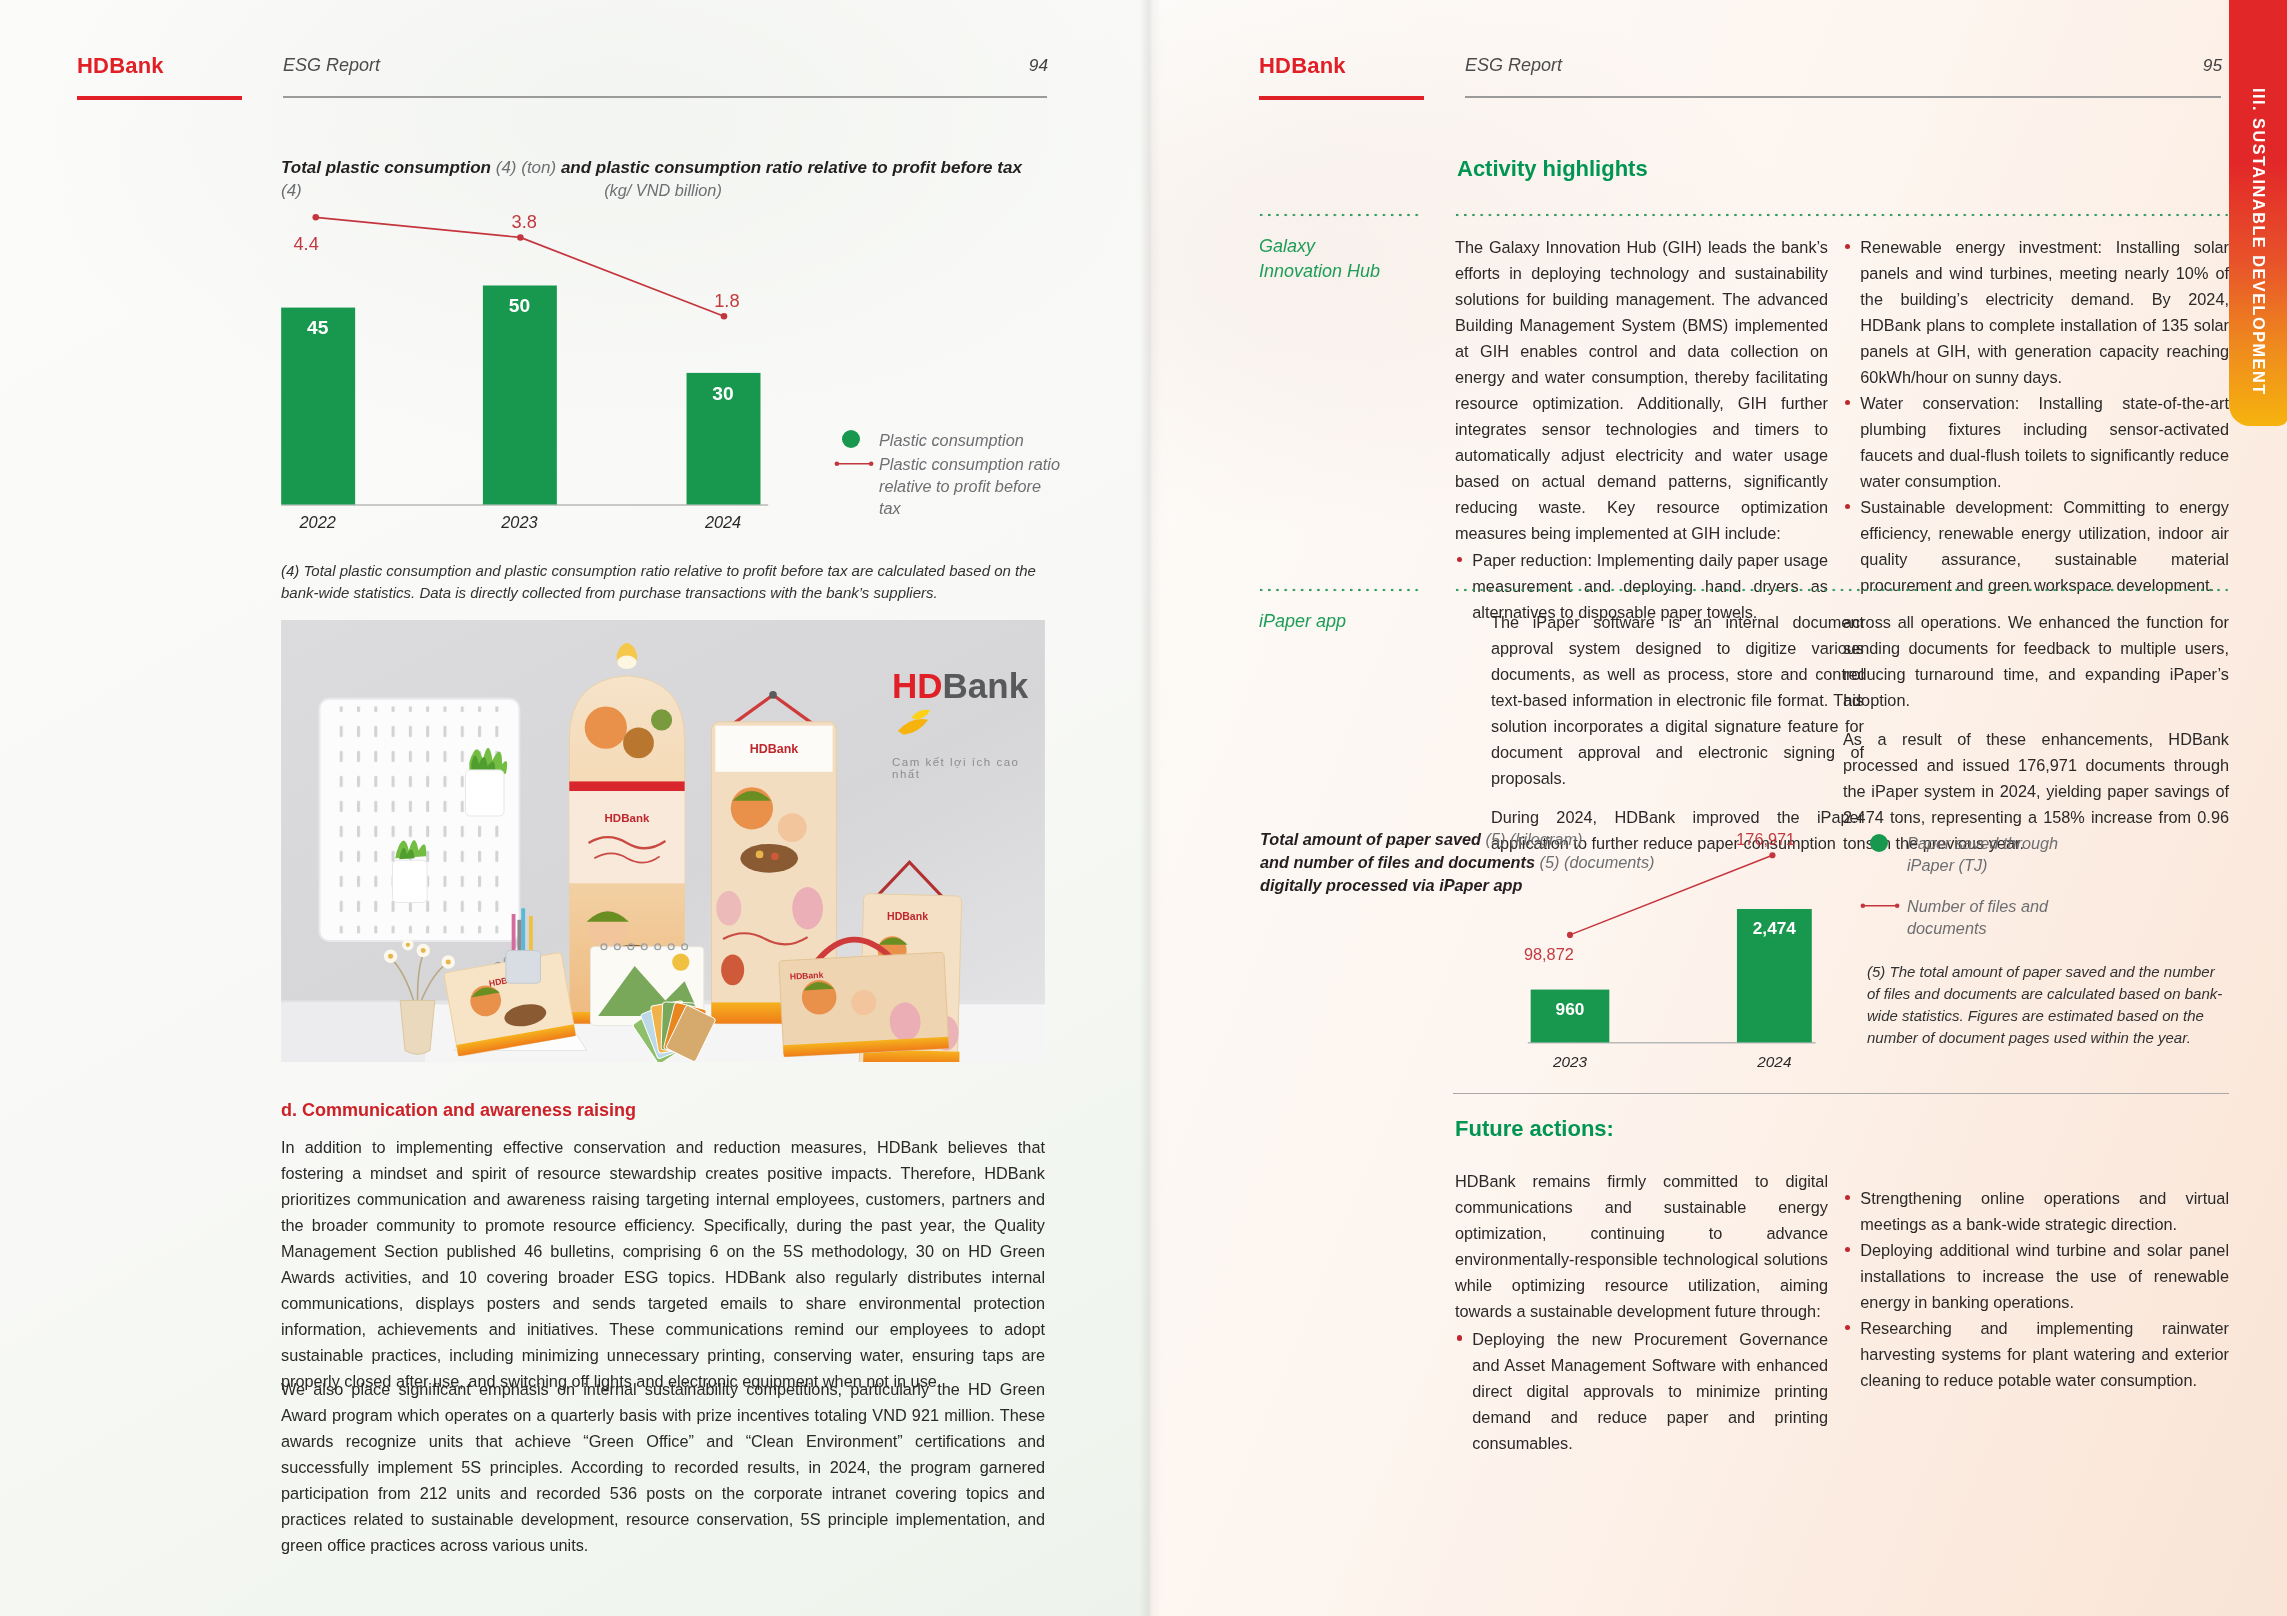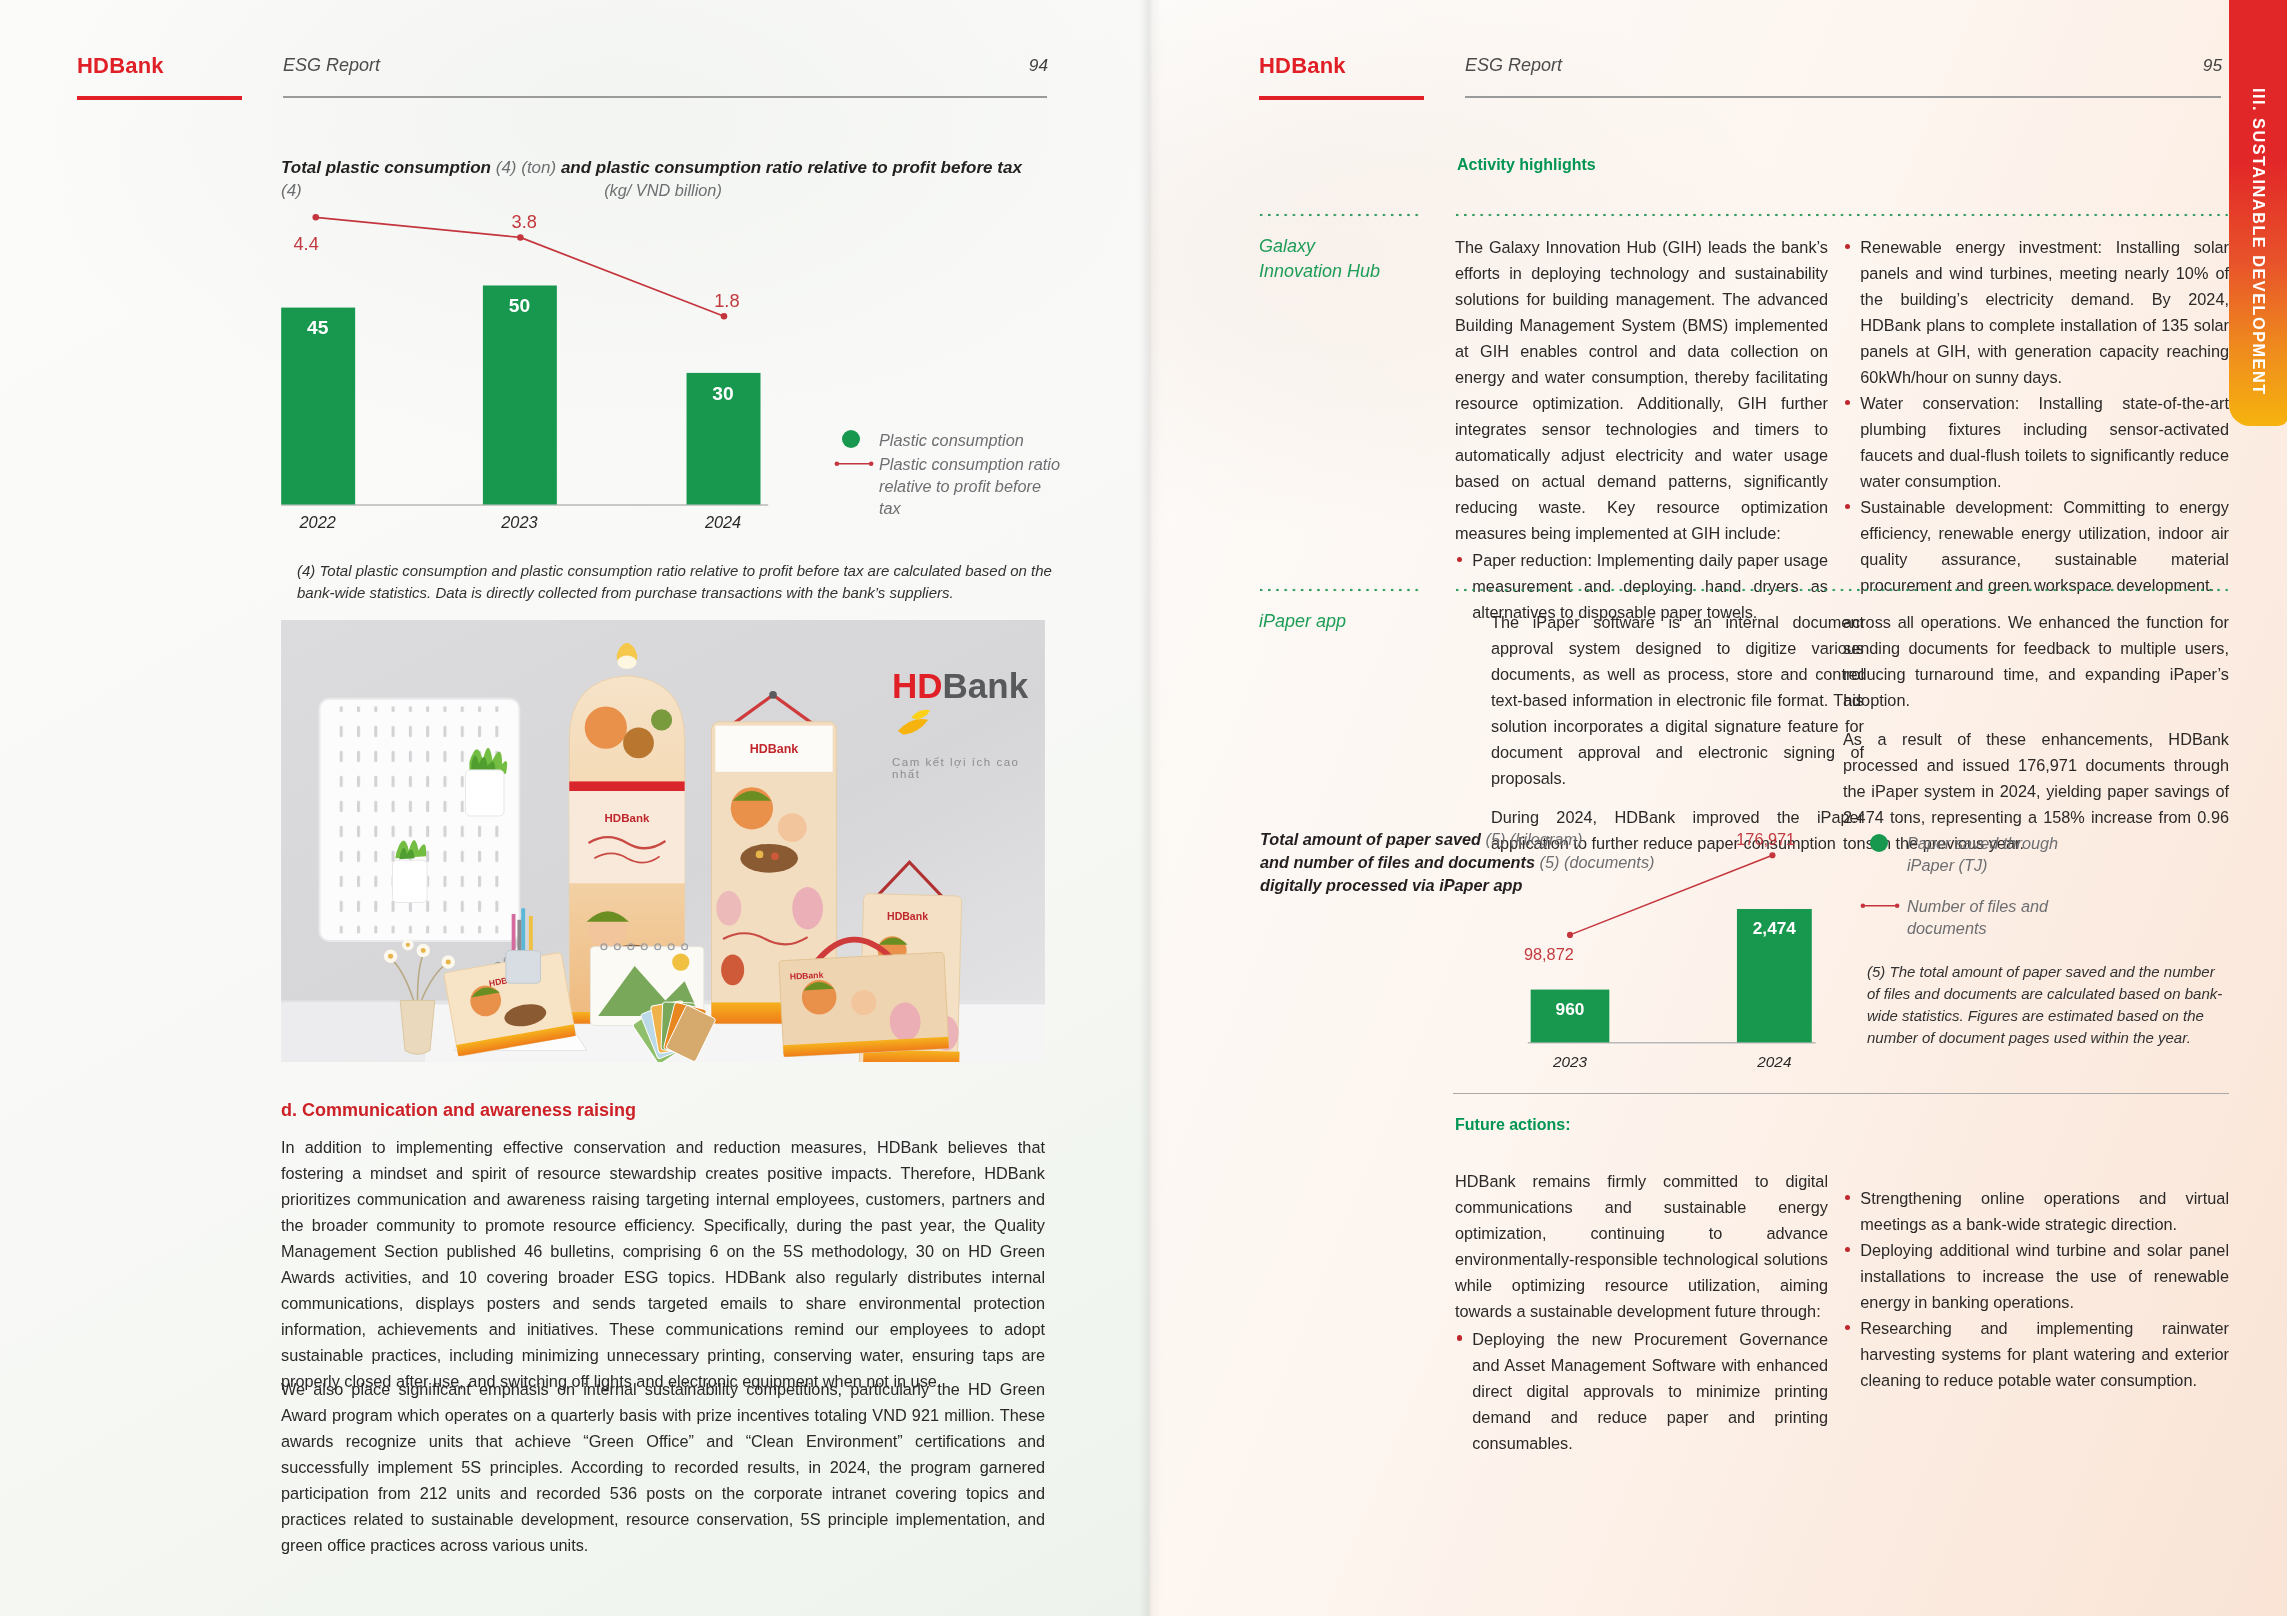--- a/index.html
+++ b/index.html
@@ -29,21 +29,21 @@
     border-radius:0 0 9.6px 21px;}
   .side-tab span{display:block;writing-mode:vertical-rl;white-space:nowrap;
     color:#ffffff;font-weight:bold;font-size:16.3px;letter-spacing:1.5px;
     margin:88px auto 0 auto;}
   
   .body-text{font-size:16.3px;line-height:26px;text-align:justify;color:#2b2928;}
   .gray-it{color:#6d6e71;font-style:italic;font-weight:normal;}
   .chart-title{font-size:17px;line-height:23px;font-weight:bold;font-style:italic;color:#231f20;}
   .footnote{font-size:15px;line-height:22px;font-style:italic;color:#323232;}
   .red-heading{font-size:18px;font-weight:bold;color:#cd2127;}
-  .green-heading{font-size:16px;font-weight:bold;color:#009552;}
+  .green-heading{font-size:22px;font-weight:bold;color:#009552;}
   .green-label{font-size:18px;line-height:25px;font-weight:normal;font-style:italic;color:#1d9d57;}
   .dotline{height:3.8px;background-image:radial-gradient(circle at 1.9px 1.9px,#2d9a5f 1.3px,transparent 1.5px);
     background-size:8.2px 3.8px;background-repeat:repeat-x;}
   .bullet{position:relative;padding-left:17.3px;}
   .bullet .dot{position:absolute;left:1.9px;top:9.6px;width:5.3px;height:5.3px;border-radius:50%;background:#c0272d;}
   .legend-text{font-size:16.3px;line-height:22px;font-style:italic;color:#6d6e71;}
   .legend-dot{width:18px;height:18px;border-radius:50%;background:#18984f;}
   
   .photo-logo-hd{font-weight:bold;font-size:35px;color:#e01f26;}
   .photo-logo-bank{font-weight:bold;font-size:35px;color:#58595b;}
@@ -100,21 +100,21 @@
 
     <div class="abs legend-dot" style="left:842px;top:430px;"></div>
     <div class="abs legend-text" style="left:879px;top:429px;width:192px;">Plastic consumption</div>
     <svg class="abs" style="left:834px;top:459px;" width="40" height="9.6" viewBox="0 0 42 10">
       <line x1="2" y1="5" x2="40" y2="5" stroke="#c4353d" stroke-width="1.6"></line>
       <circle cx="3" cy="5" r="2.4" fill="#c4353d"></circle>
         <circle cx="39" cy="5" r="2.4" fill="#c4353d"></circle>
     </svg>
     <div class="abs legend-text" style="left:879px;top:453px;width:187px;">Plastic consumption ratio relative to profit before tax</div>
 
-    <div class="abs footnote" style="left:281px;top:560px;width:764px;margin-left:16px;">(4) Total plastic consumption and plastic consumption ratio relative to profit before tax are calculated based on the bank-wide statistics. Data is directly collected from purchase transactions with the bank’s suppliers.</div>
+    <div class="abs footnote" style="left:281px;top:560px;width:764px;">(4) Total plastic consumption and plastic consumption ratio relative to profit before tax are calculated based on the bank-wide statistics. Data is directly collected from purchase transactions with the bank’s suppliers.</div>
 
     <div class="abs" style="left:281px;top:620px;width:764px;height:442px;background:#ffffff;">
       <svg width="764" height="442" viewBox="0 0 795 460">
         <defs>
           <linearGradient id="wall" x1="0" y1="0" x2="1" y2="1">
             <stop offset="0" stop-color="#dcdcde"></stop>
               <stop offset="0.6" stop-color="#d6d6d8"></stop>
               <stop offset="1" stop-color="#e3e3e5"></stop>
           </linearGradient>
           <linearGradient id="art" x1="0" y1="0" x2="0" y2="1">

